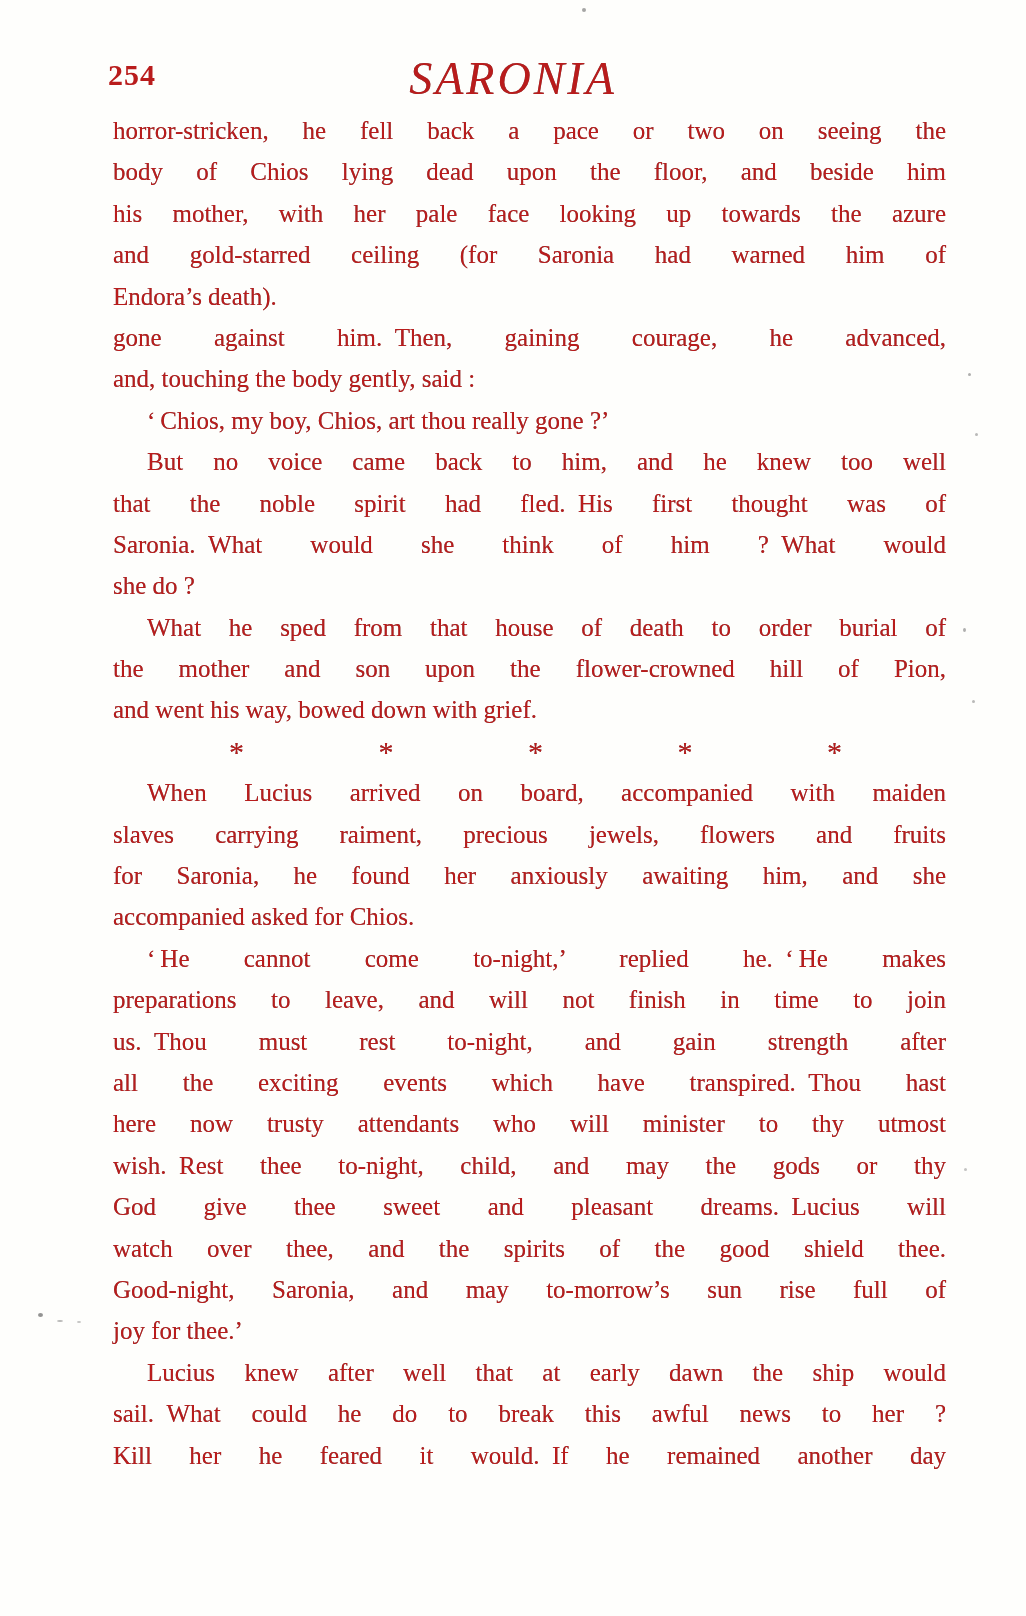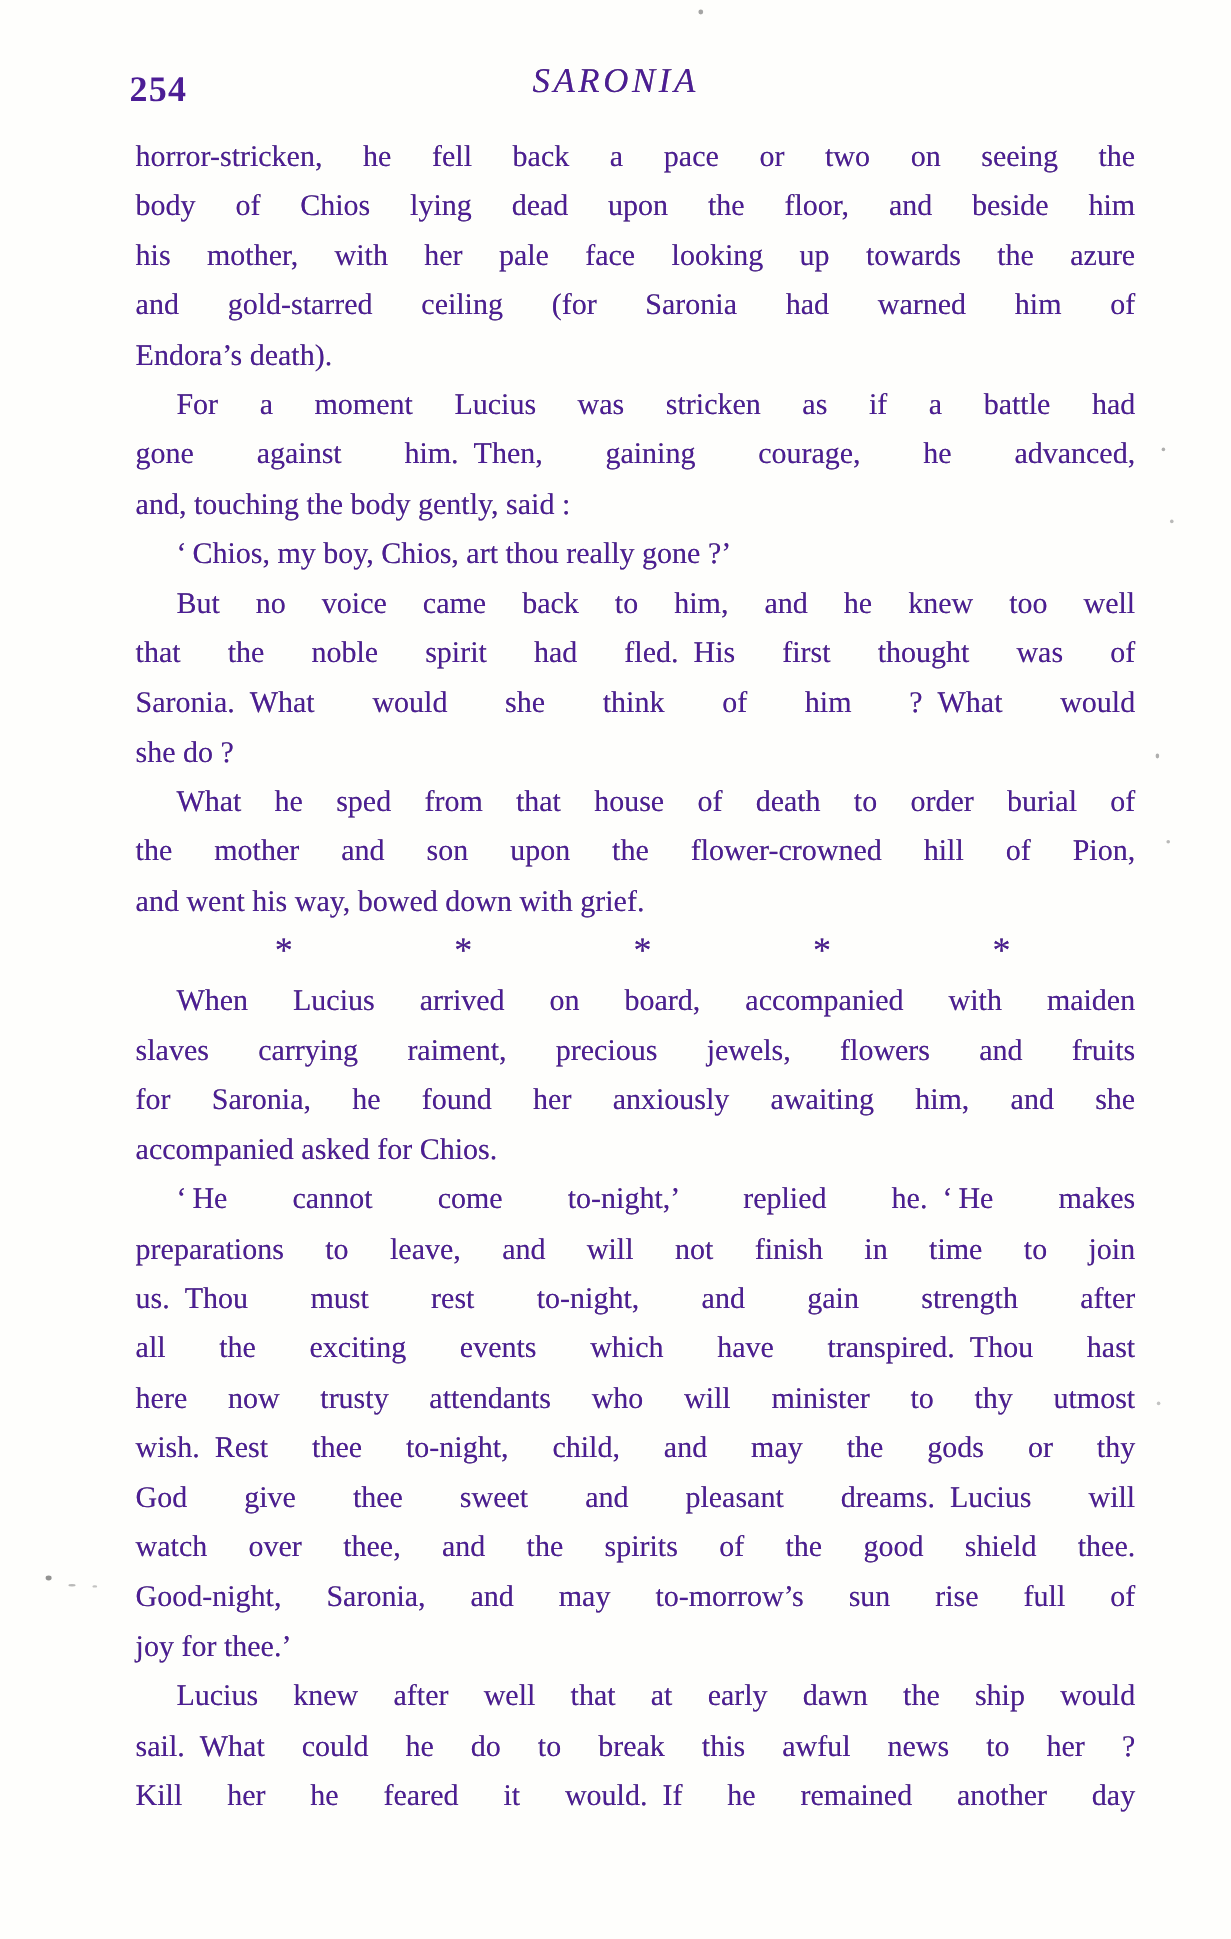--- a/index.html
+++ b/index.html
@@ -6,21 +6,21 @@
     margin: 0;
     padding: 0;
     background: #e8e8e4;
   }
   .page {
     position: relative;
     width: 1026px;
     height: 1616px;
     margin: 0 auto;
     background: #fefefc;
-    color: #4c1d95;
+    color: #b91c1c;
     font-family: "Liberation Serif", "DejaVu Serif", serif;
     overflow: hidden;
   }
   
   .running-head {
     position: absolute;
     top: 48px;
     left: 0;
     width: 100%;
     height: 50px;
@@ -33,21 +33,21 @@
     font-weight: bold;
     letter-spacing: 1px;
   }
   .running-title {
     position: absolute;
     left: 0;
     width: 100%;
     text-align: center;
     top: 4px;
     font-style: italic;
-    font-size: 29px;
+    font-size: 46px;
     letter-spacing: 3px;
     font-weight: 500;
     text-shadow: 0 0 0.5px rgba(0,0,0,0.55);
   }
   
   .body-text {
     position: absolute;
     top: 110px;
     left: 113px;
     width: 833px;
@@ -112,21 +112,20 @@
 
   <main class="body-text" id="body-text">
       <div class="para">
         <div class="line">horror-stricken, he fell back a pace or two on seeing the</div>
         <div class="line">body of Chios lying dead upon the floor, and beside him</div>
         <div class="line">his mother, with her pale face looking up towards the azure</div>
         <div class="line">and gold-starred ceiling (for Saronia had warned him of</div>
         <div class="line last">Endora’s death).</div>
       </div>
       <div class="para">
-        <div class="line indent-first">For a moment Lucius was stricken as if a battle had</div>
         <div class="line">gone against him. Then, gaining courage, he advanced,</div>
         <div class="line last">and, touching the body gently, said :</div>
       </div>
       <div class="para">
         <div class="line last indent-first">‘ Chios, my boy, Chios, art thou really gone ?’</div>
       </div>
       <div class="para">
         <div class="line indent-first">But no voice came back to him, and he knew too well</div>
         <div class="line">that the noble spirit had fled. His first thought was of</div>
         <div class="line">Saronia. What would she think of him ? What would</div>

